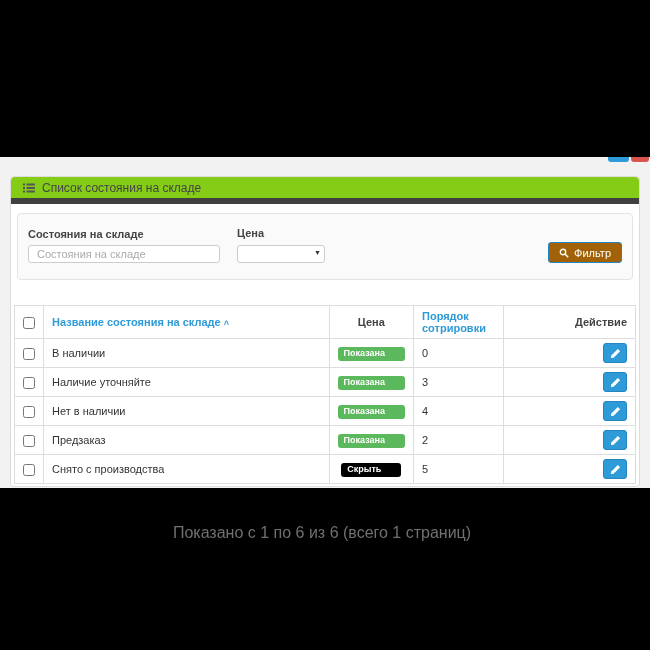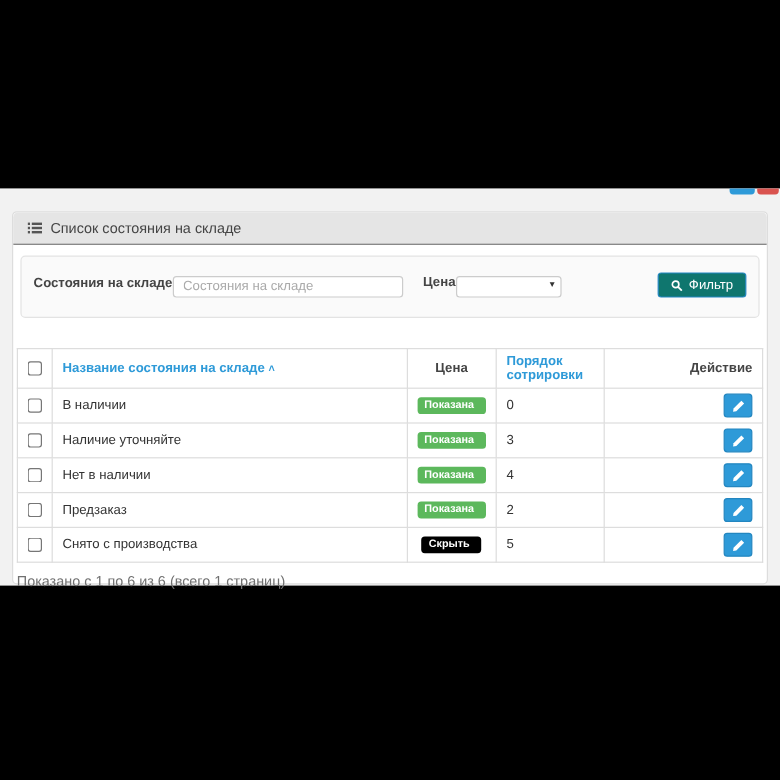--- a/index.html
+++ b/index.html
@@ -26,41 +26,41 @@
   .panel {
     position: absolute;
     left: 10px; top: 19px;
     width: 630px; height: 311px;
     background: #fff;
     border: 1px solid #ddd;
     border-radius: 4px;
   }
   .panel-heading {
     height: 27px;
-    background: #e5e5e5;
-    border-bottom: 1px solid #404040;
+    background: #84cc16;
+    border-bottom: 6px solid #404040;
     border-radius: 4px 4px 0 0;
     display: flex; align-items: center;
     padding: 0 12px;
     color: #444;
     font-size: 12px;
   }
   .panel-heading .hicon { margin-right: 7px; display: inline-flex; }
   .panel-body { padding: 3px; }
 
   .well {
     margin: 6px 3px 0 3px;
     background: #fafafa;
     border: 1px solid #e3e3e3;
     border-radius: 4px;
     padding: 13px 10px 16px 10px;
     display: flex;
     align-items: flex-end;
   }
-  .form-group { display: flex; }
+  .form-group { display: flex; flex-direction: column; }
   .form-group label {
     font-size: 11px; font-weight: bold; color: #444;
     margin-bottom: 5px;
   }
   .txt-input {
     width: 192px; height: 18px;
     border: 1px solid #ccc; border-radius: 3px;
     background: #fff;
     font-size: 11px; color: #333;
     padding: 0 8px;
@@ -77,21 +77,21 @@
     font-size: 11px; color: #333;
     padding: 0 14px 0 6px;
     font-family: inherit;
   }
   .sel-caret {
     position: absolute; right: 4px; top: 5px;
     font-size: 7px; color: #333; pointer-events: none; line-height: 1;
   }
   .btn-filter {
     margin-left: auto;
-    background: #0f766e;
+    background: #a16207;
     border: 1px solid #2386c0;
     border-radius: 3px;
     color: #fff;
     font-size: 11px;
     font-family: inherit;
     height: 21px;
     padding: 0 10px;
     display: inline-flex; align-items: center; gap: 5px;
     cursor: pointer;
   }
@@ -119,41 +119,42 @@
   th.col-name a, th.col-sort a {
     color: #2e9ad8; text-decoration: none; font-weight: bold; cursor: pointer;
   }
   .sort-caret { font-size: 9px; color: #2e9ad8; }
   input[type="checkbox"] { width: 12px; height: 12px; vertical-align: middle; }
 
   .badge {
     display: inline-block;
     color: #fff;
     font-size: 9px; font-weight: bold;
-    padding: 2px 10px 3px 6px;
+    padding: 2px 20px 3px 6px;
     border-radius: 3px;
     line-height: 1;
   }
   .badge.success { background: #5cb85c; }
   .badge.danger  { background: #000000; }
 
   .btn-edit {
     display: inline-flex; align-items: center; justify-content: center;
     width: 24px; height: 20px;
     background: #2e9ad8;
     border: 1px solid #2386c0;
     border-radius: 3px;
     cursor: pointer;
   }
 
   .results {
-    text-align: left;
-    font-size: 12px;
+    text-align: center;
+    font-size: 16px;
     color: #707070;
     padding: 8px 6px 0 0;
+    margin-top: 32px;
   }
 </style>
 </head>
 <body>
 
 <div class="band">
 
   <span class="top-btn-sliver sliver-blue"></span>
   <span class="top-btn-sliver sliver-red"></span>
 

